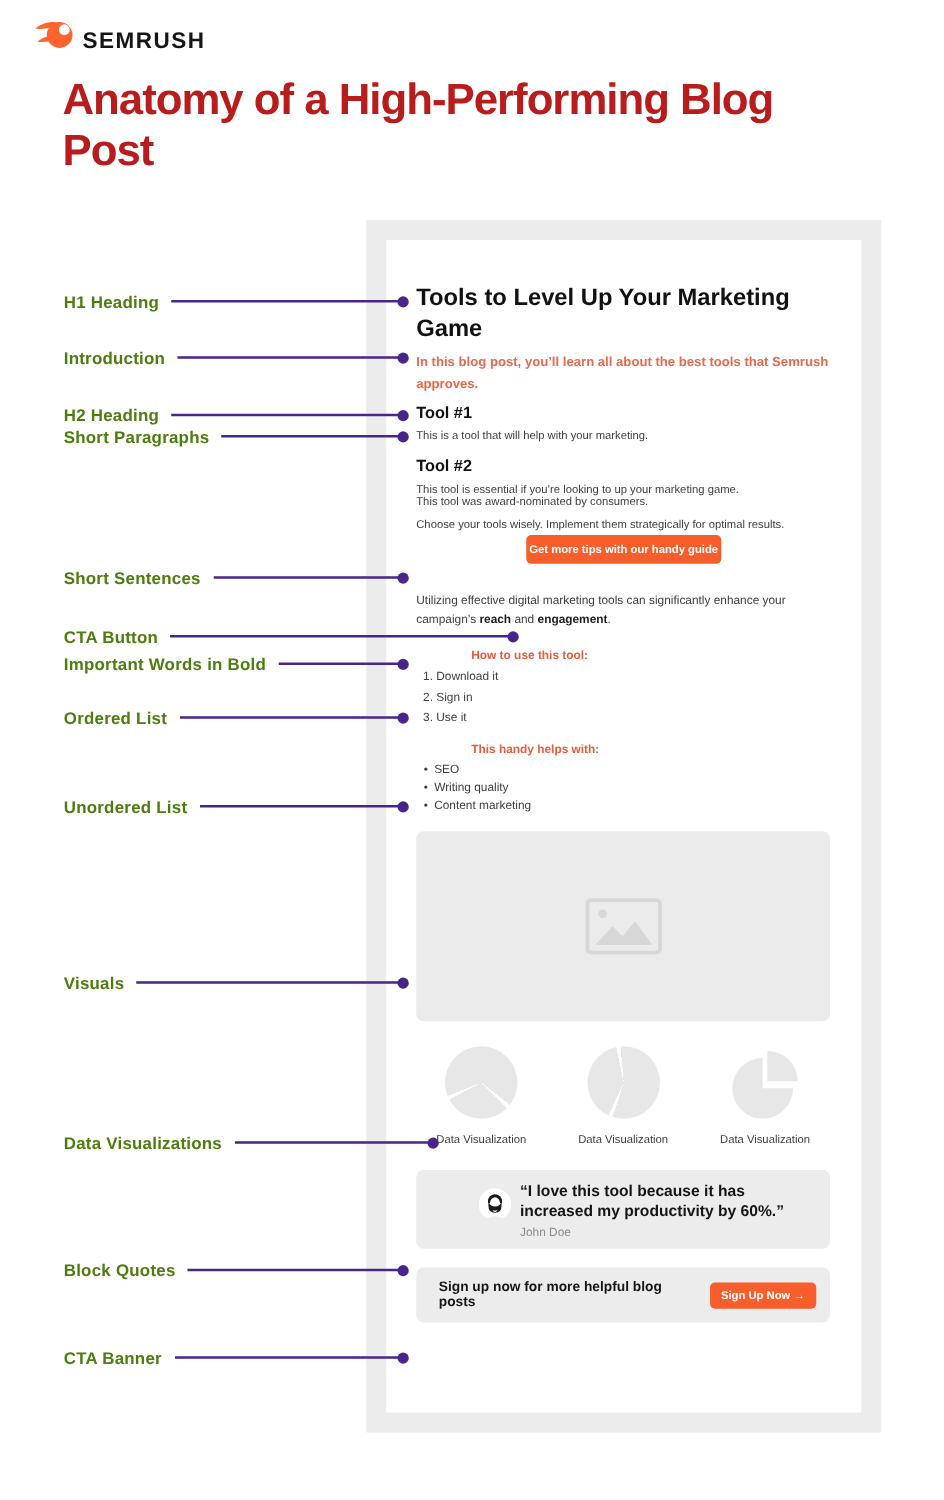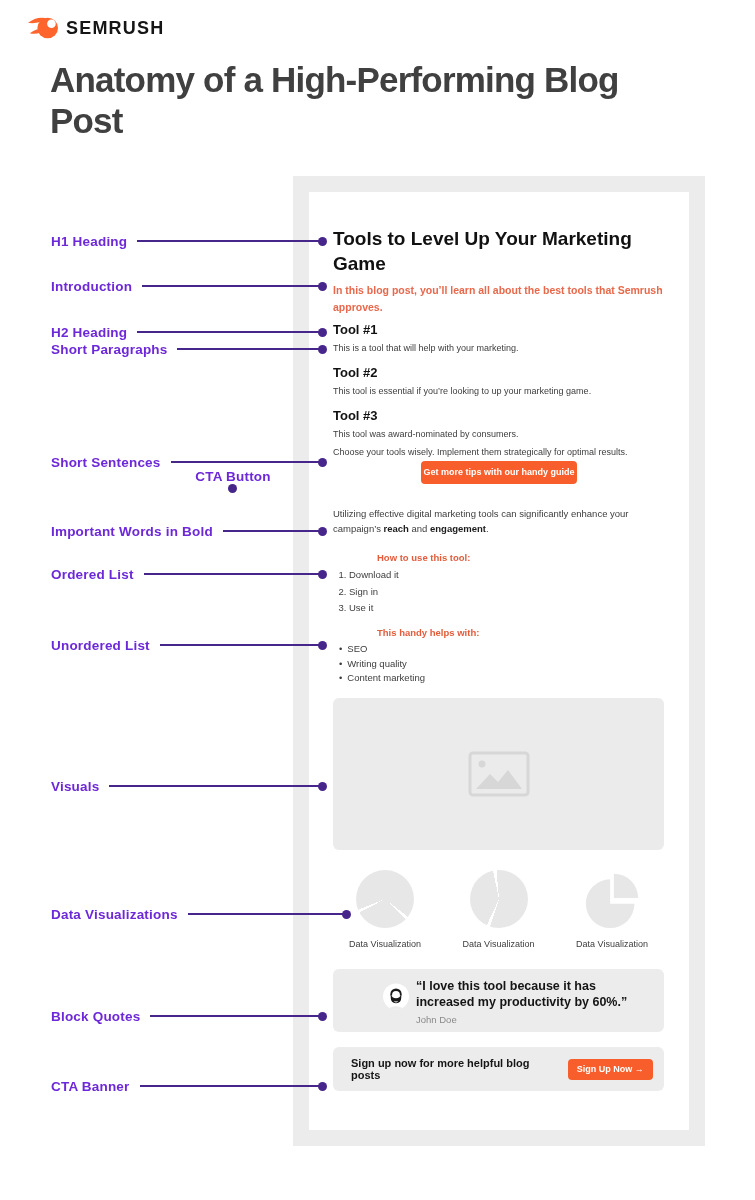--- a/index.html
+++ b/index.html
@@ -2,26 +2,26 @@
 <html><head>
 <meta charset="utf-8">
 <style>
   * { box-sizing: border-box; margin: 0; padding: 0; }
   html,body { background:#fff; }
   body {
     width: 755px; height: 1200px; position: relative; overflow: hidden;
     font-family: "Liberation Sans", sans-serif; color:#222;
   }
   
-  .logo { position:absolute; left:27px; top:13px; display:flex; align-items:center; gap:7px; }
+  .logo { position:absolute; left:27px; top:13px; display:flex; align-items:flex-end; gap:7px; }
   .logo svg { display:block; }
   .brand-name { font-size:18px; font-weight:bold; letter-spacing:1.2px; color:#151515; }
   .page-title {
     position:absolute; left:50px; top:59px; width:600px;
-    font-size:35px; line-height:1.18; font-weight:bold; letter-spacing:-0.8px; color:#404040;
+    font-size:35px; line-height:1.18; font-weight:bold; letter-spacing:-0.8px; color:#b91c1c;
   }
   
   .post-frame {
     position:absolute; left:293px; top:176px; width:412px; height:970px;
     background:#ECECEC; padding:16px;
   }
   .post-inner { background:#fff; width:100%; height:100%; padding:34px 24px 0 24px; }
   .post-h1 { font-size:19px; line-height:1.32; font-weight:bold; color:#111; width:332px; }
   .post-intro { margin-top:6px; font-size:10.5px; line-height:1.6; font-weight:bold; color:#E8684B; width:332px; }
   .post-sections { margin-top:6px; }
@@ -65,21 +65,21 @@
     margin-top:15px; width:331px; height:44px; background:#ECECEC; border-radius:6px;
     display:flex; align-items:center; justify-content:space-between; padding:0 11px 0 18px;gap:14px;
   }
   .banner-text { font-size:11px; font-weight:bold; color:#151515; }
   .banner-btn {
     width:89px; height:21px; background:#F85E2B; color:#fff; font-size:9px; font-weight:bold;
     border:none; border-radius:4px; cursor:pointer; font-family:inherit;
   }
   
   .callout { position:absolute; height:18px; display:flex; align-items:center; z-index:5; }
-  .c-label { font-size:13.5px; font-weight:bold; letter-spacing:0.2px; color:#6d28d9; white-space:nowrap; }
+  .c-label { font-size:13.5px; font-weight:bold; letter-spacing:0.2px; color:#4d7c0f; white-space:nowrap; }
   .c-line { flex:1; height:2px; background:#47268B; margin-left:10px; }
   .c-dot { width:9px; height:9px; border-radius:50%; background:#47268B; margin-left:-1px; flex:none; }
 </style>
 </head>
 <body>
 
 <div>
 
   <div class="logo">
     <svg width="32" height="30" viewBox="0 0 34 32">
@@ -97,21 +97,20 @@
     <div class="post-inner">
 
       <h2 class="post-h1">Tools to Level Up Your Marketing Game</h2>
       <p class="post-intro">In this blog post, you’ll learn all about the best tools that Semrush approves.</p>
 
       <div class="post-sections">
         <h3>Tool #1</h3>
         <p>This is a tool that will help with your marketing.</p>
         <h3>Tool #2</h3>
         <p>This tool is essential if you’re looking to up your marketing game.</p>
-        <h3>Tool #3</h3>
         <p>This tool was award-nominated by consumers.</p>
       </div>
 
       <p class="short-sentence">Choose your tools wisely. Implement them strategically for optimal results.</p>
 
       <button class="cta-btn">Get more tips with our handy guide</button>
 
       <p class="bold-words"><span>Utilizing effective digital marketing tools can significantly enhance your campaign’s </span><b>reach</b><span> and </span><b>engagement</b><span>.</span></p>
 
       <p class="list-title ol-title">How to use this tool:</p>
@@ -195,21 +194,21 @@
   <div class="callout" style="left:51px; top:340px; width:276px;">
     <span class="c-label">Short Paragraphs</span>
       <span class="c-line"></span>
       <span class="c-dot"></span>
   </div>
   <div class="callout" style="left:51px; top:453px; width:276px;">
     <span class="c-label">Short Sentences</span>
       <span class="c-line"></span>
       <span class="c-dot"></span>
   </div>
-  <div class="callout" style="left:51px; top:469px; width:364px;flex-direction:column;">
+  <div class="callout" style="left:51px; top:500px; width:364px;">
     <span class="c-label">CTA Button</span>
       <span class="c-line"></span>
       <span class="c-dot"></span>
   </div>
   <div class="callout" style="left:51px; top:522px; width:276px;">
     <span class="c-label">Important Words in Bold</span>
       <span class="c-line"></span>
       <span class="c-dot"></span>
   </div>
   <div class="callout" style="left:51px; top:565px; width:276px;">

